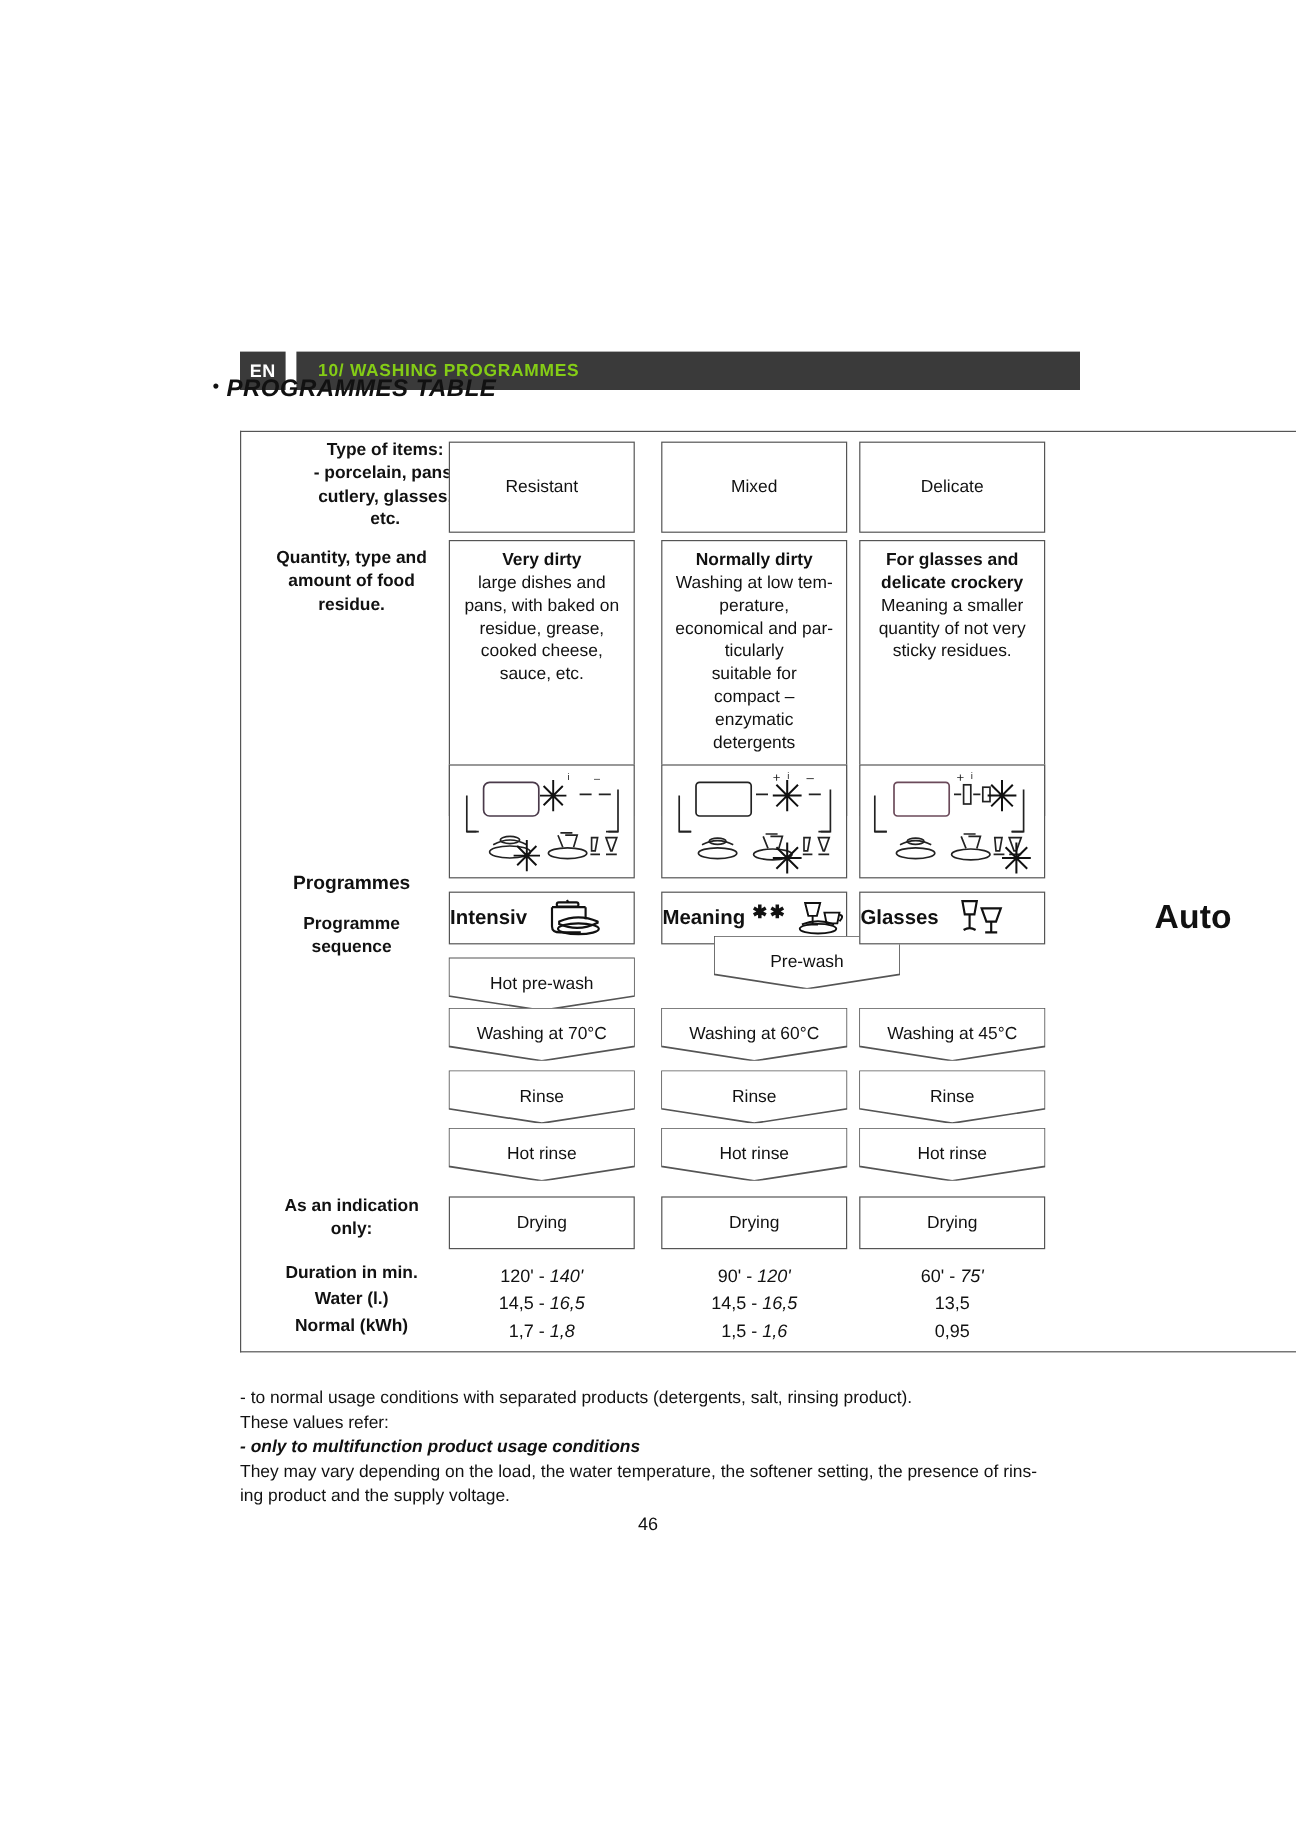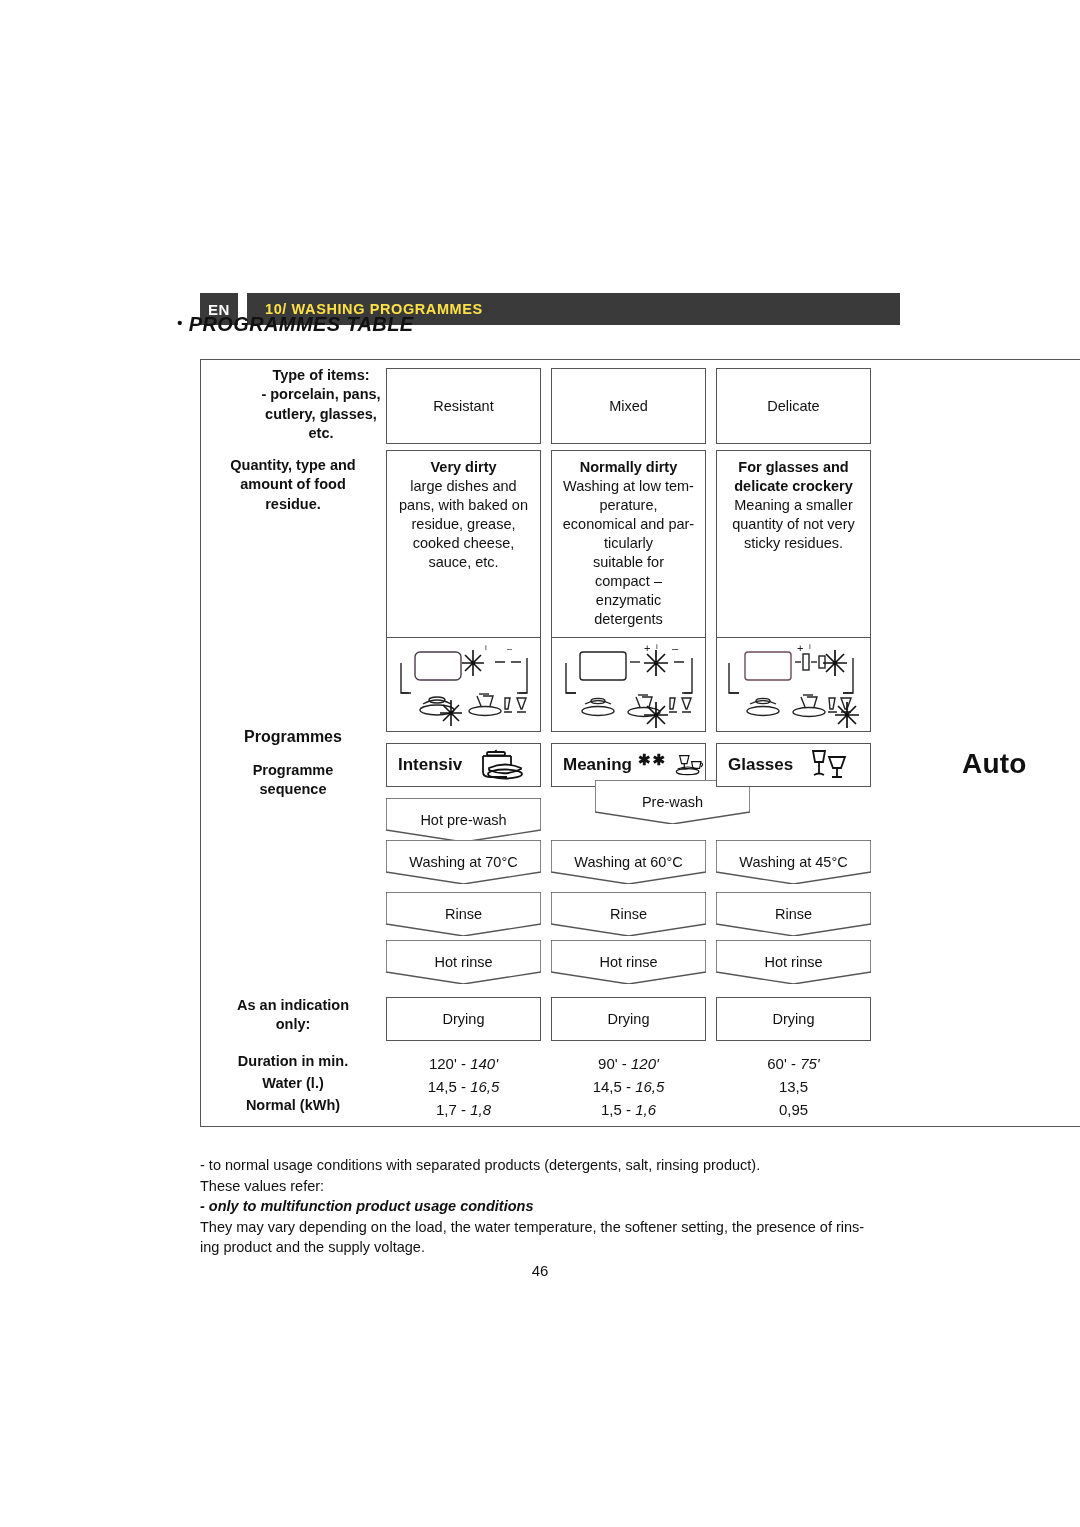--- a/index.html
+++ b/index.html
@@ -18,21 +18,21 @@
     position:absolute;left:200px;top:253px;
     display:flex;align-items:stretch;height:32px;margin-top:40px;
   }
   .lang-chip{
     background:#3a3a3a;color:#fff;
     font-size:15px;font-weight:bold;
     display:flex;align-items:center;justify-content:center;
     width:38px;letter-spacing:.5px;
   }
   .header-bar{
-    background:#3a3a3a;color:#fde047;
+    background:#3a3a3a;color:#84cc16;
     margin-left:9px;width:635px;
     display:flex;align-items:center;
     padding-left:18px;
     font-size:14.5px;font-weight:bold;letter-spacing:.6px;
   }
 
   
   .section-title{
     position:absolute;left:177px;top:313px;
     font-size:20px;font-weight:bold;font-style:italic;
@@ -45,21 +45,21 @@
     position:absolute;left:200px;top:359px;
     width:935px;height:768px;
     border:1.6px solid #555;
     border-right:none;
     box-sizing:border-box;
   }
   .lbl{position:absolute;width:182px;text-align:center;font-weight:bold;font-size:14.5px;line-height:1.33;}
 
   
   .col{position:absolute;width:155px;}
-  .col-1{left:386px;border-radius:24px;}
+  .col-1{left:374px;border-radius:24px;}
   .col-2{left:551px;}
   .col-3{left:716px;}
 
   .cell{
     border:1.4px solid #555;
     box-sizing:border-box;
     text-align:center;
     font-size:14.5px;
     line-height:1.31;
     background:#fff;
@@ -73,21 +73,21 @@
   .cell.desc b{font-weight:bold;display:block;}
 
   .iconbox{
     border:1.4px solid #555;box-sizing:border-box;
     height:95px;position:relative;background:#fff;
   }
 
   .progname{
     border:1.4px solid #555;box-sizing:border-box;
     height:44px;display:flex;align-items:center;
-    padding-left:11px;gap:6px;background:#fff;
+    padding-left:0;gap:6px;background:#fff;
     font-size:17px;font-weight:bold;
   }
   .progname .stars{font-size:15px;letter-spacing:2px;position:relative;top:-5px;}
 
   
   .step{
     position:relative;width:155px;height:44px;
     display:flex;align-items:center;justify-content:center;
     font-size:14.5px;
     box-sizing:border-box;

